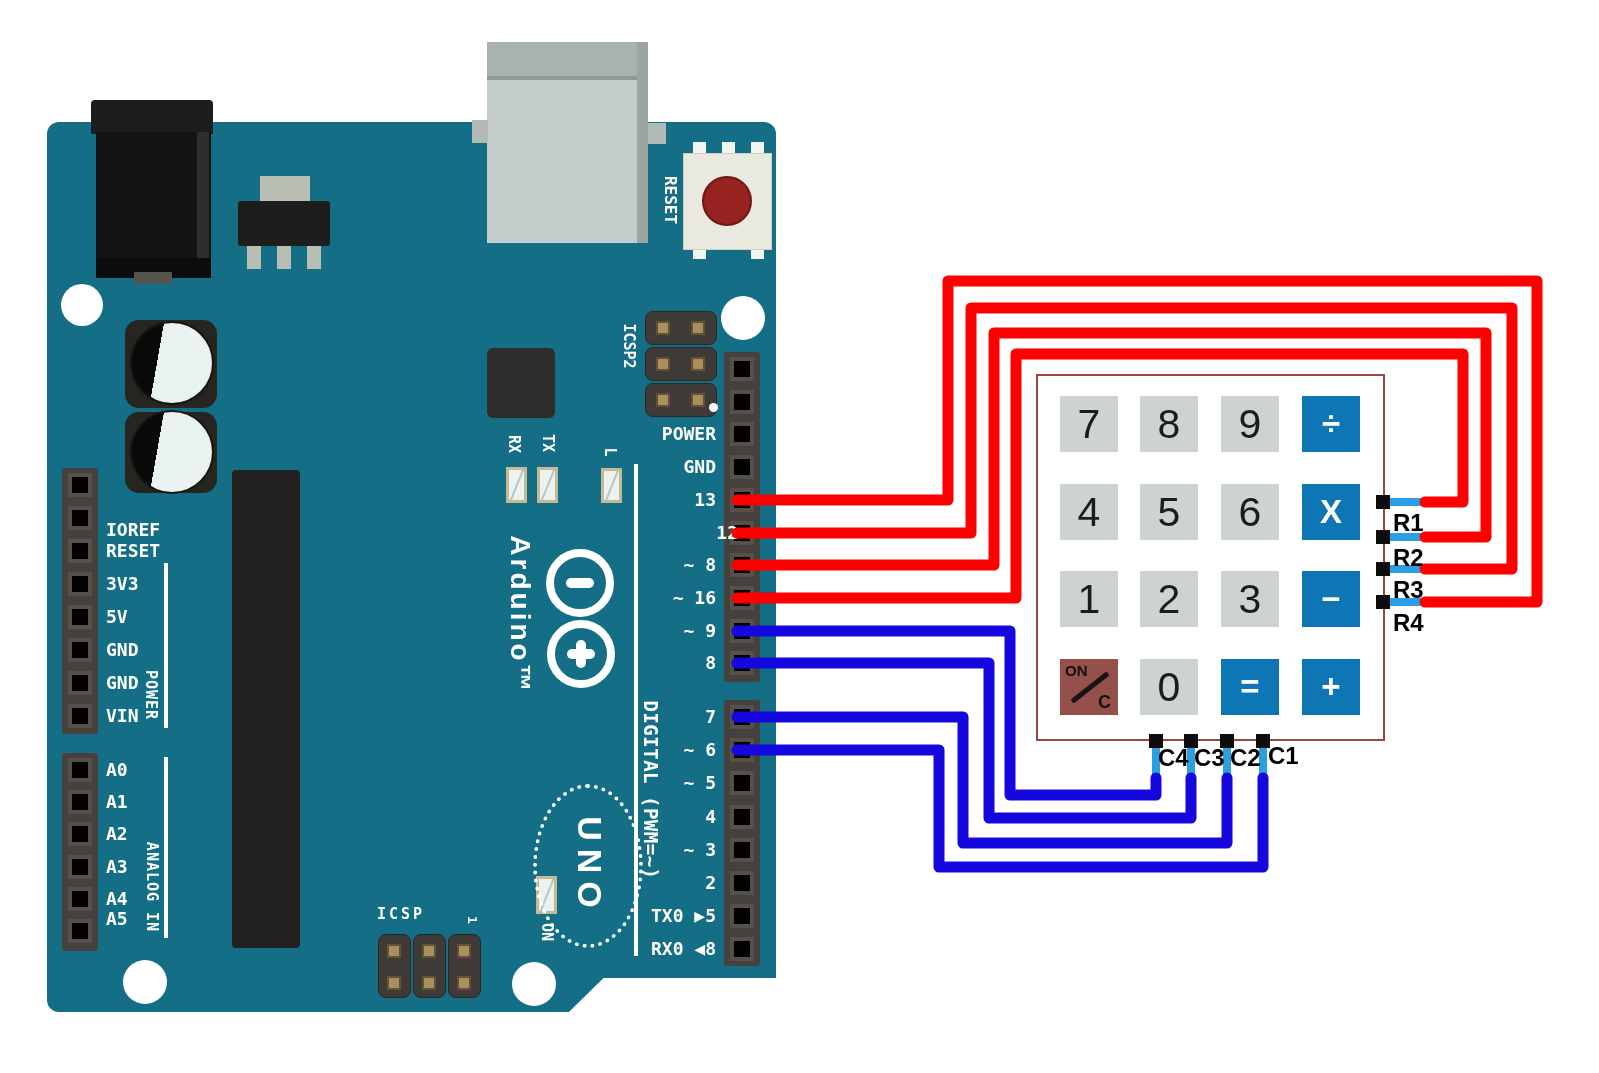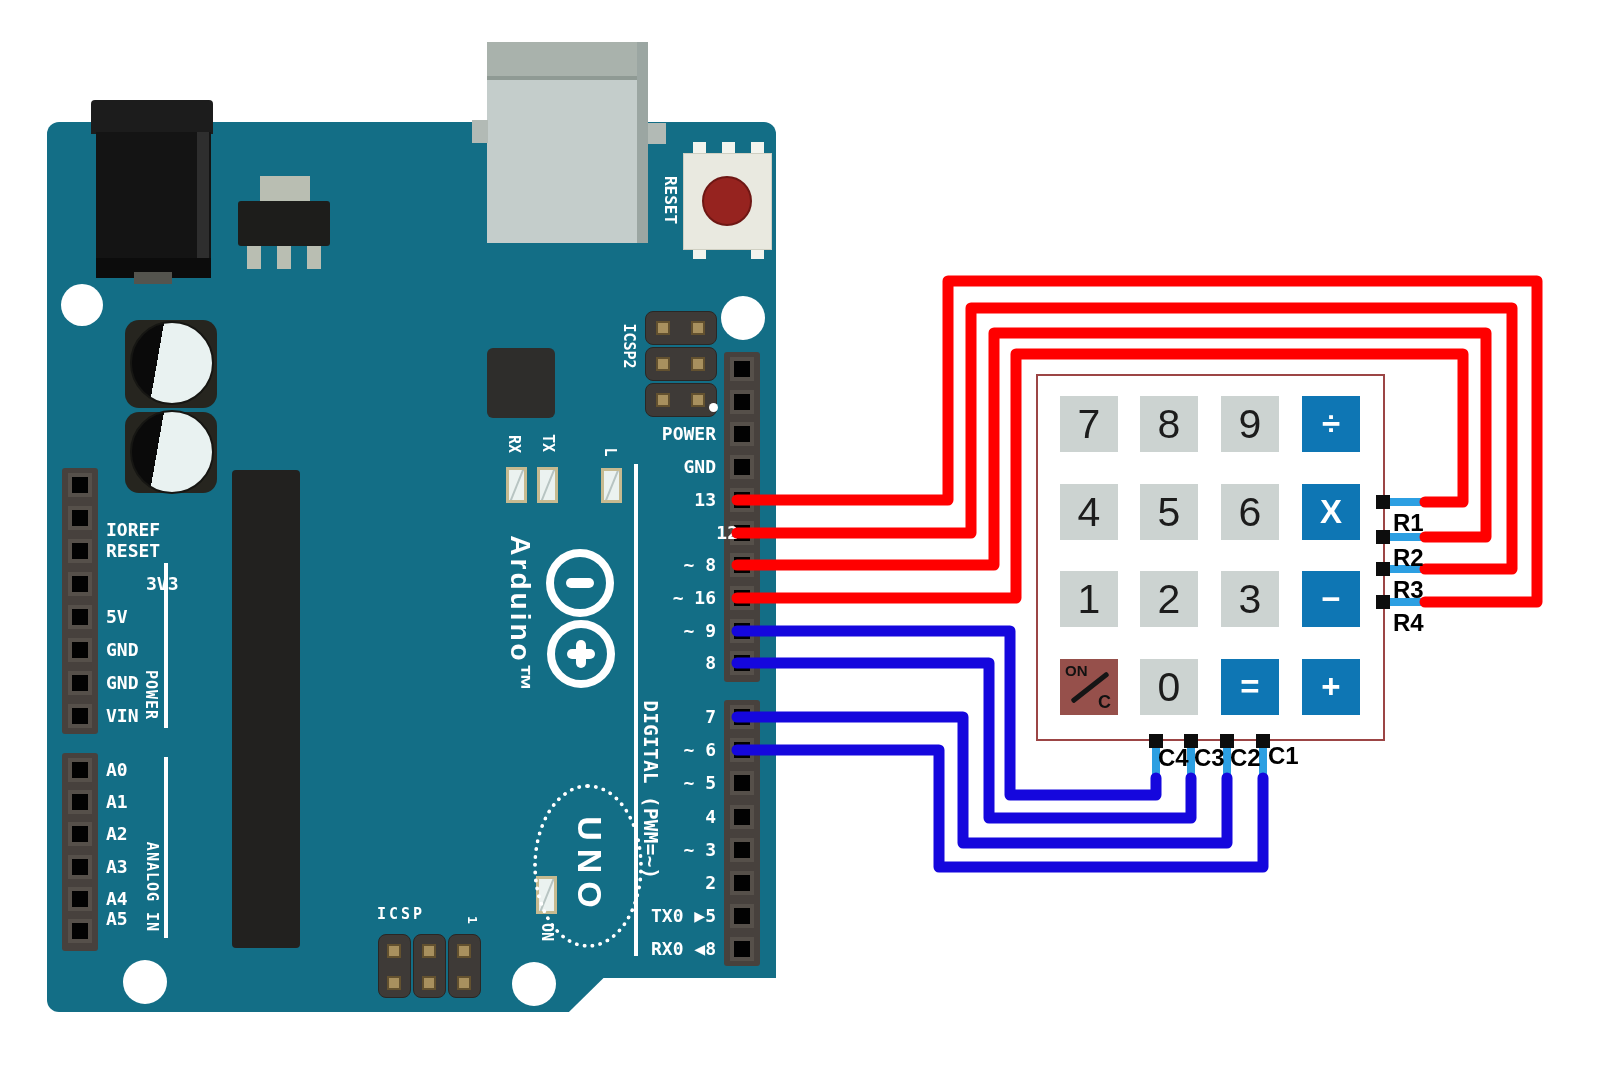--- a/index.html
+++ b/index.html
@@ -207,21 +207,21 @@
       <div class="pin-label right" style="left: 566px; top: 905.2px;">TX0 ▶5</div>
       <div class="pincell" style="left: 730px; top: 937.4px;"></div>
       <div class="pin-label right" style="left: 566px; top: 938.4px;">RX0 ◀8</div>
       <div class="header" style="left: 62px; top: 468px; width: 36px; height: 266px;"></div>
       <div class="pincell" style="left: 68px; top: 473px;"></div>
       <div class="pincell" style="left: 68px; top: 506px;"></div>
       <div class="pin-label" style="left: 106px; top: 507px; margin-top: 12px;">IOREF</div>
       <div class="pincell" style="left: 68px; top: 539px;"></div>
       <div class="pin-label" style="left: 106px; top: 540px;">RESET</div>
       <div class="pincell" style="left: 68px; top: 572px;"></div>
-      <div class="pin-label" style="left: 106px; top: 573px; margin-left: 40px;">3V3</div>
+      <div class="pin-label" style="left: 106px; top: 573px;">3V3</div>
       <div class="pincell" style="left: 68px; top: 605px;"></div>
       <div class="pin-label" style="left: 106px; top: 606px;">5V</div>
       <div class="pincell" style="left: 68px; top: 638px;"></div>
       <div class="pin-label" style="left: 106px; top: 639px;">GND</div>
       <div class="pincell" style="left: 68px; top: 671px;"></div>
       <div class="pin-label" style="left: 106px; top: 672px;">GND</div>
       <div class="pincell" style="left: 68px; top: 704px;"></div>
       <div class="pin-label" style="left: 106px; top: 705px;">VIN</div>
       <div class="header" style="left: 62px; top: 753px; width: 36px; height: 198px;"></div>
       <div class="pincell" style="left: 68px; top: 758px;"></div>

